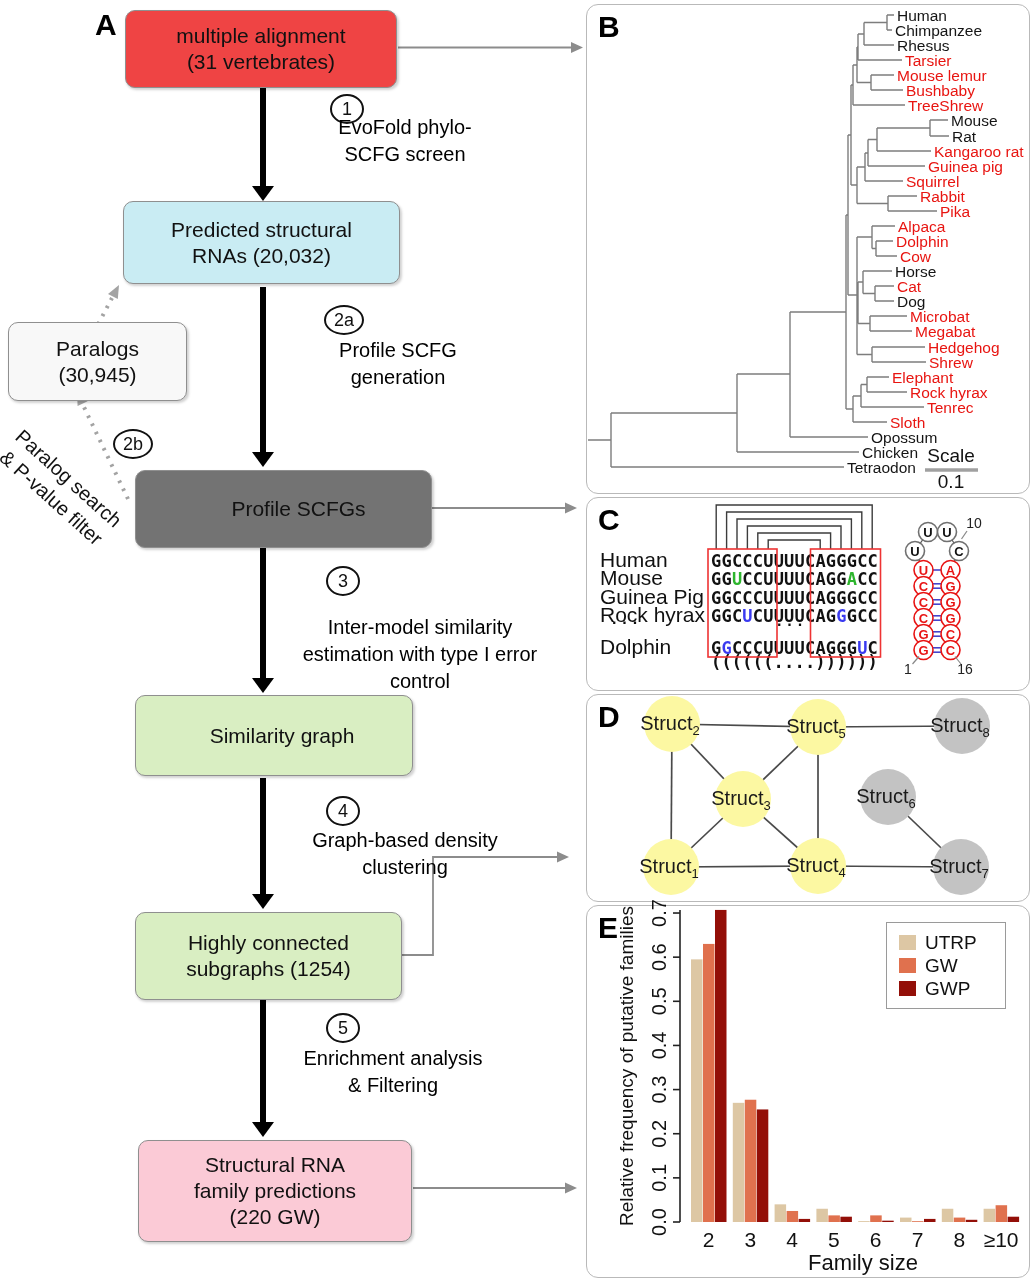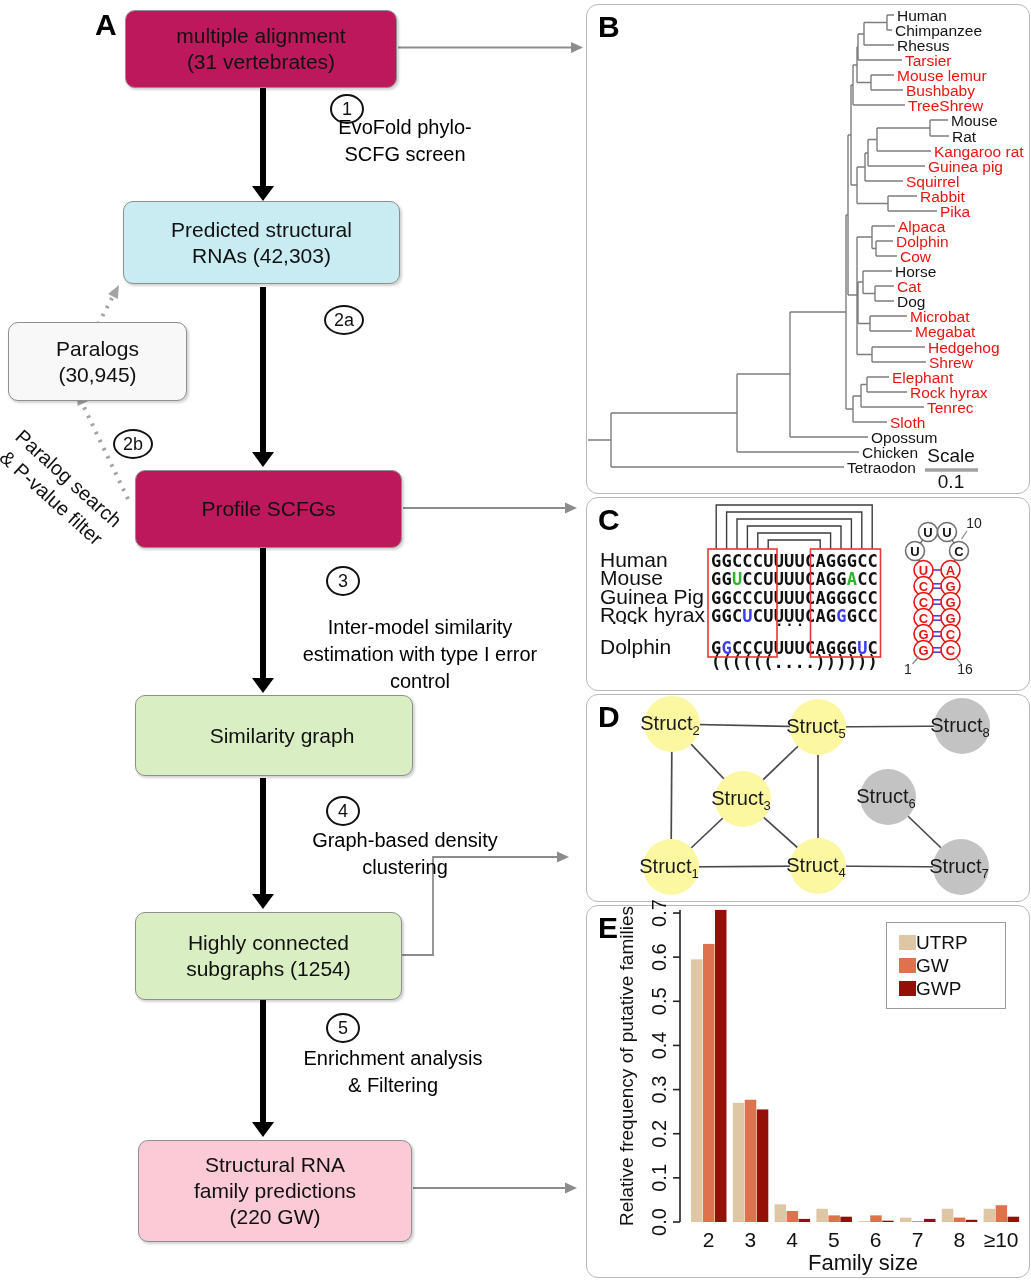--- a/index.html
+++ b/index.html
@@ -14,21 +14,21 @@
         display:flex;align-items:center;justify-content:center;font-size:18px;background:#fff;}
   .step-text{position:absolute;text-align:center;font-size:20px;line-height:27px;color:#000;}
   .rot-label{position:absolute;text-align:center;font-size:20px;line-height:26px;color:#111;
              transform:rotate(42deg);}
   .aln-name{position:absolute;font-size:21px;color:#111;white-space:pre;}
   .aln-seq{position:absolute;font-family:"DejaVu Sans Mono",monospace;font-weight:bold;
            font-size:17px;letter-spacing:0.2px;white-space:pre;color:#111;}
   .dots{position:absolute;font-weight:bold;font-size:16px;letter-spacing:5px;color:#111;}
   .legend{position:absolute;left:886px;top:922px;width:106px;border:1.5px solid #9a9a9a;
           background:#fff;padding:8px 0 8px 12px;}
-  .legend-row{display:flex;align-items:center;height:23px;}
+  .legend-row{display:flex;align-items:center;gap:9px;height:23px;}
   .legend-swatch{width:17px;height:15px;display:inline-block;}
   .legend-label{font-size:19px;color:#111;}
   svg{position:absolute;overflow:visible;}
   svg text{font-family:"Liberation Sans",sans-serif;}
 </style>
 </head>
 <body>
 
 <div id="page">
 
@@ -61,33 +61,33 @@
         <polygon points="571,42 571,53 583,47.5" stroke="none"></polygon>
       <line x1="403" y1="508" x2="565" y2="508"></line>
         <polygon points="565,502.5 565,513.5 577,508" stroke="none"></polygon>
       <path d="M400 955 L433 955 L433 857 L557 857" fill="none"></path>
         <polygon points="557,851.5 557,862.5 569,857" stroke="none"></polygon>
       <line x1="413" y1="1188" x2="565" y2="1188"></line>
         <polygon points="565,1182.5 565,1193.5 577,1188" stroke="none"></polygon>
     </g>
   </svg>
 
-  <div class="a-box box-cyan" style="left: 125px; top: 10px; width: 270px; height: 76px; background: #be185d;">
+  <div class="a-box box-cyan" style="left: 125px; top: 10px; width: 270px; height: 76px; background: #ef4444;">
     <div>multiple alignment</div>
     <div>(31 vertebrates)</div>
   </div>
   <div class="a-box box-cyan" style="left: 123px; top: 201px; width: 275px; height: 81px; background: rgb(201, 236, 243);">
     <div>Predicted structural</div>
-    <div>RNAs  (42,303)</div>
+    <div>RNAs  (20,032)</div>
   </div>
   <div class="a-box box-paralog" style="left: 8px; top: 322px; width: 177px; height: 77px; background: rgb(248, 248, 248);">
     <div>Paralogs</div>
     <div>(30,945)</div>
   </div>
-  <div class="a-box box-green" style="left: 135px; top: 470px; width: 265px; height: 76px; background: #be185d;">
+  <div class="a-box box-green" style="left: 135px; top: 470px; width: 265px; height: 76px; background: #737373; padding-left: 30px;">
     <div>Profile SCFGs</div>
   </div>
   <div class="a-box box-green" style="left: 135px; top: 695px; width: 260px; height: 79px; background: rgb(217, 238, 194); padding-left: 16px;">
     <div>Similarity graph</div>
   </div>
   <div class="a-box box-green" style="left: 135px; top: 912px; width: 265px; height: 86px; background: rgb(217, 238, 194);">
     <div>Highly connected</div>
     <div>subgraphs (1254)</div>
   </div>
   <div class="a-box box-pink" style="left: 138px; top: 1140px; width: 272px; height: 100px; background: rgb(251, 202, 214);">
@@ -99,20 +99,24 @@
   <div class="circ" style="left:330px;top:94px;">
       <span>1</span>
     </div>
   <div class="step-text" style="left:285px;top:114px;width:240px;">
     <div>EvoFold phylo-</div>
     <div>SCFG screen</div>
   </div>
   <div class="circ" style="left:324px;top:305px;width:36px;">
       <span>2a</span>
     </div>
+  <div class="step-text" style="left:278px;top:337px;width:240px;">
+    <div>Profile SCFG</div>
+    <div>generation</div>
+  </div>
   <div class="circ" style="left:113px;top:429px;width:36px;">
       <span>2b</span>
     </div>
   <div class="rot-label" style="left:-45px;top:462px;width:210px;">
     <div>Paralog search</div>
     <div>&amp; P-value filter</div>
   </div>
   <div class="circ" style="left:326px;top:566px;">
       <span>3</span>
     </div>

